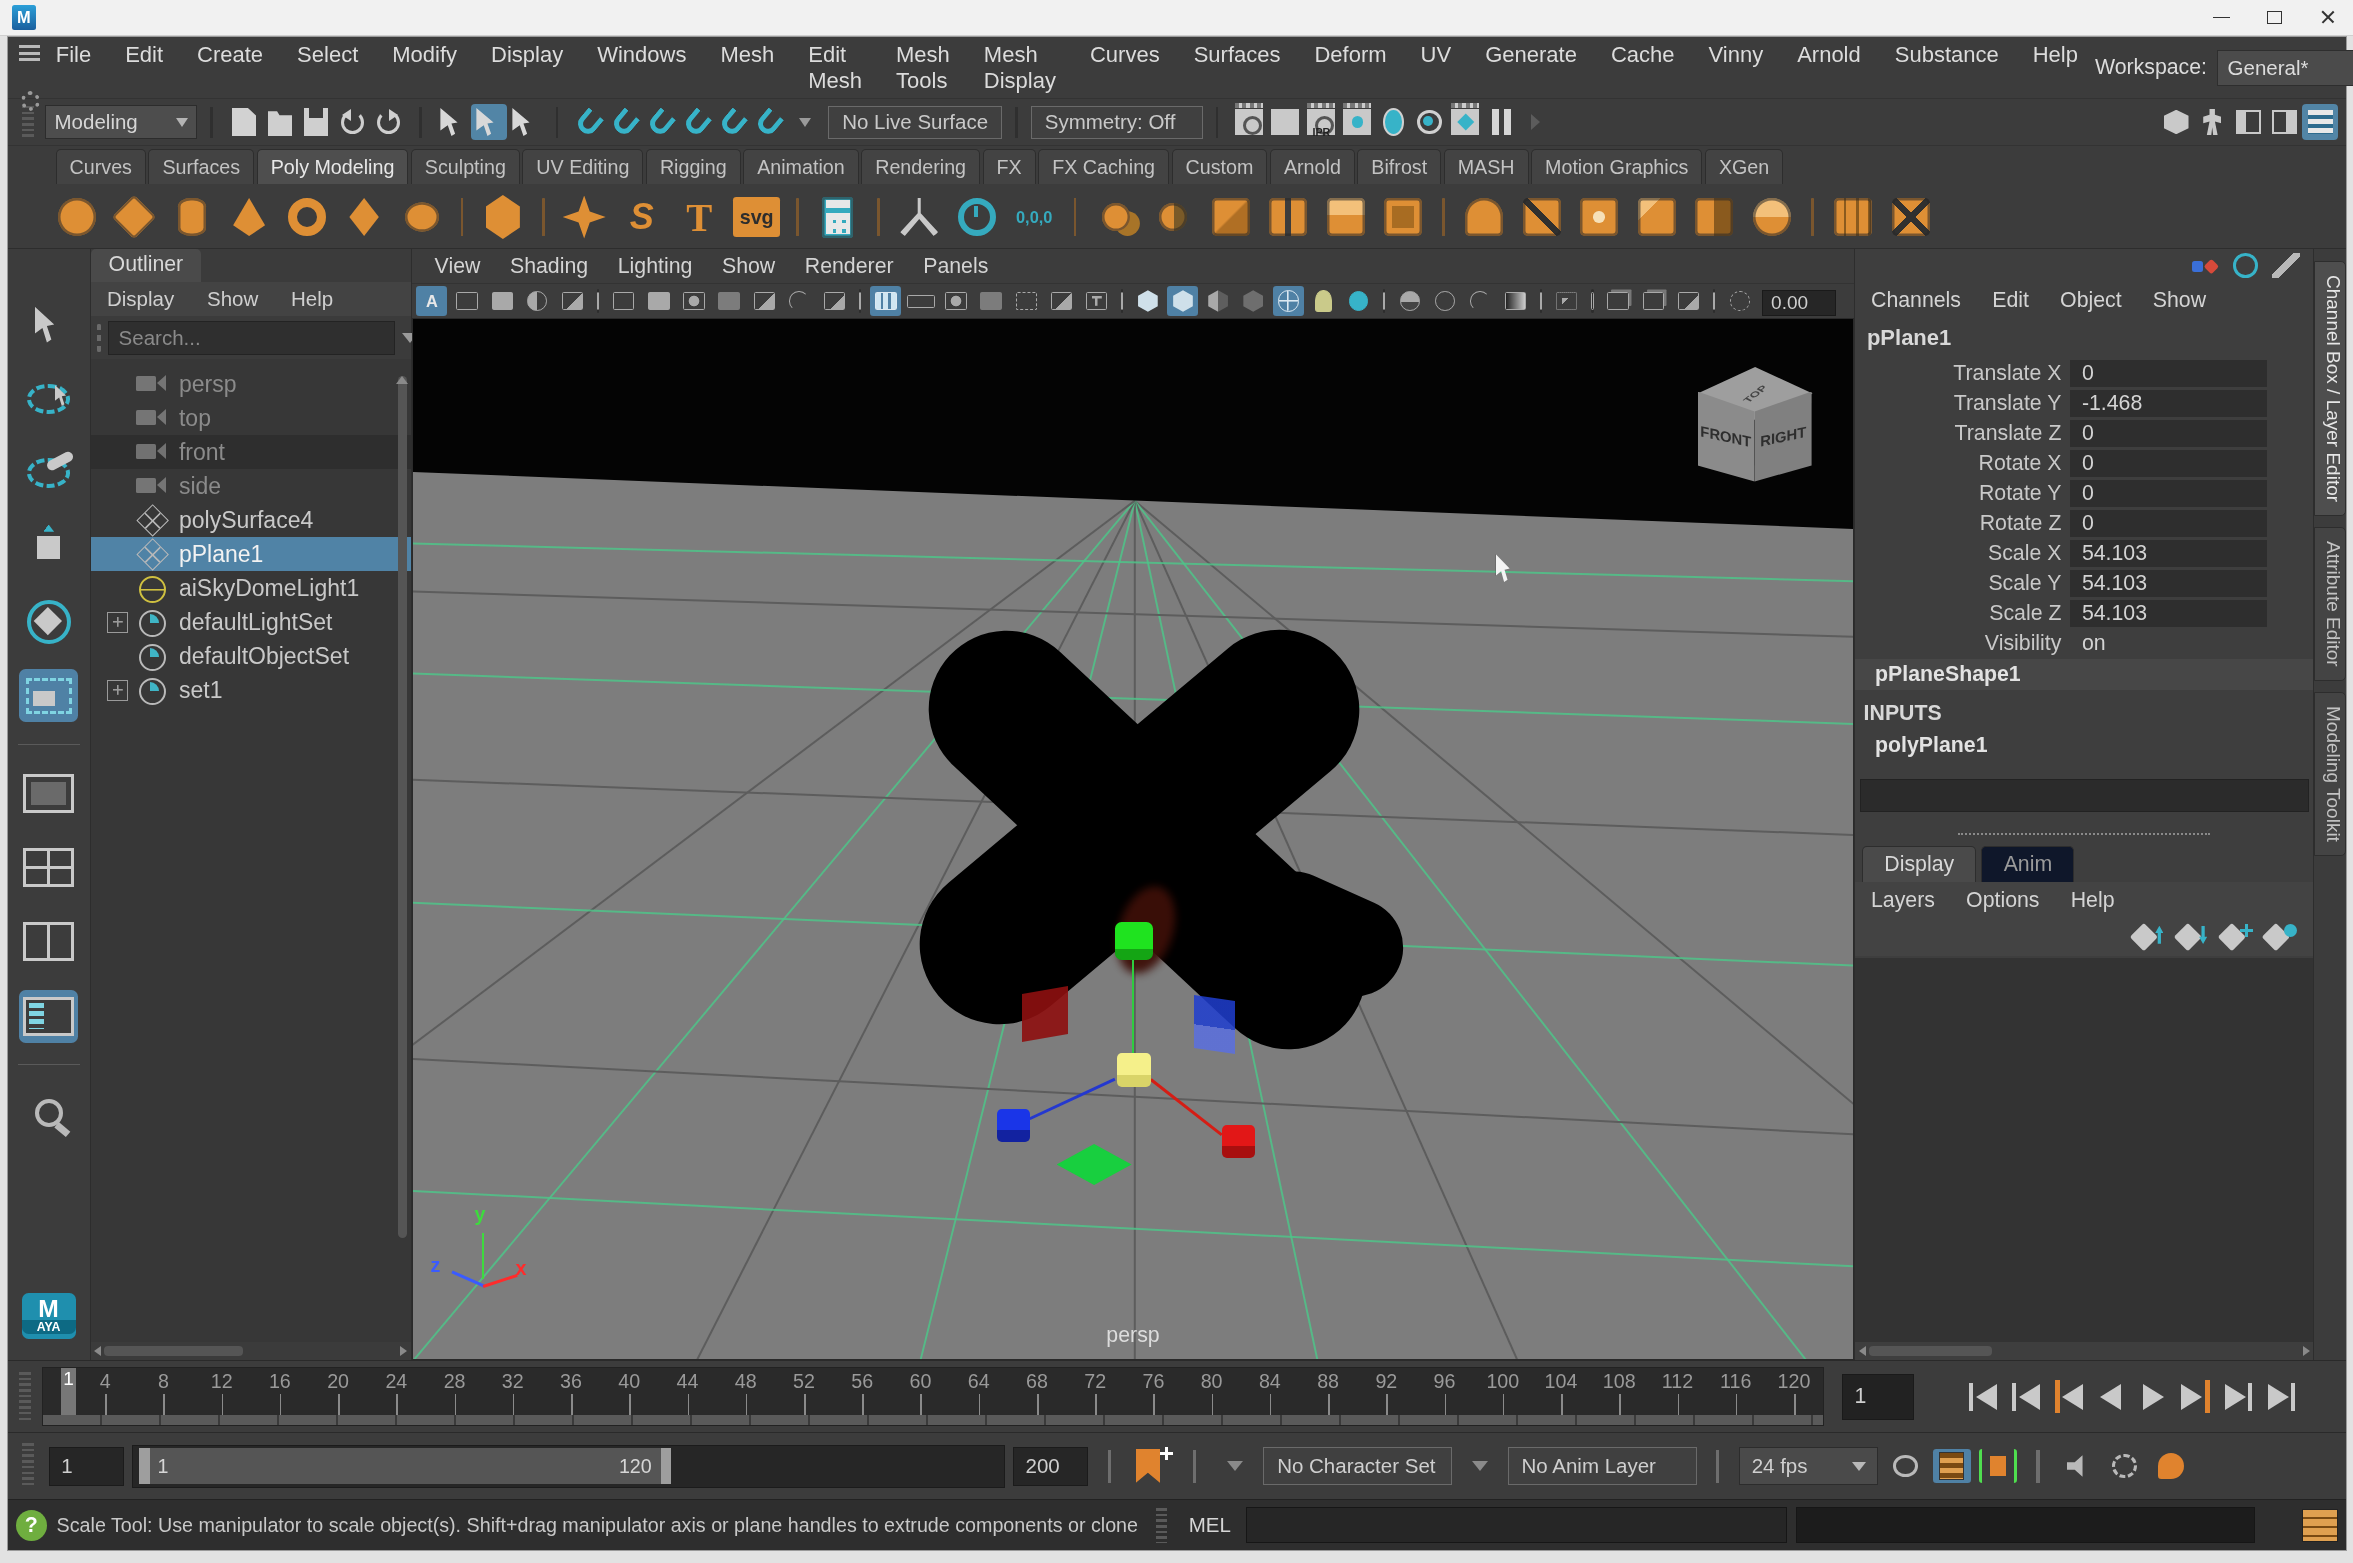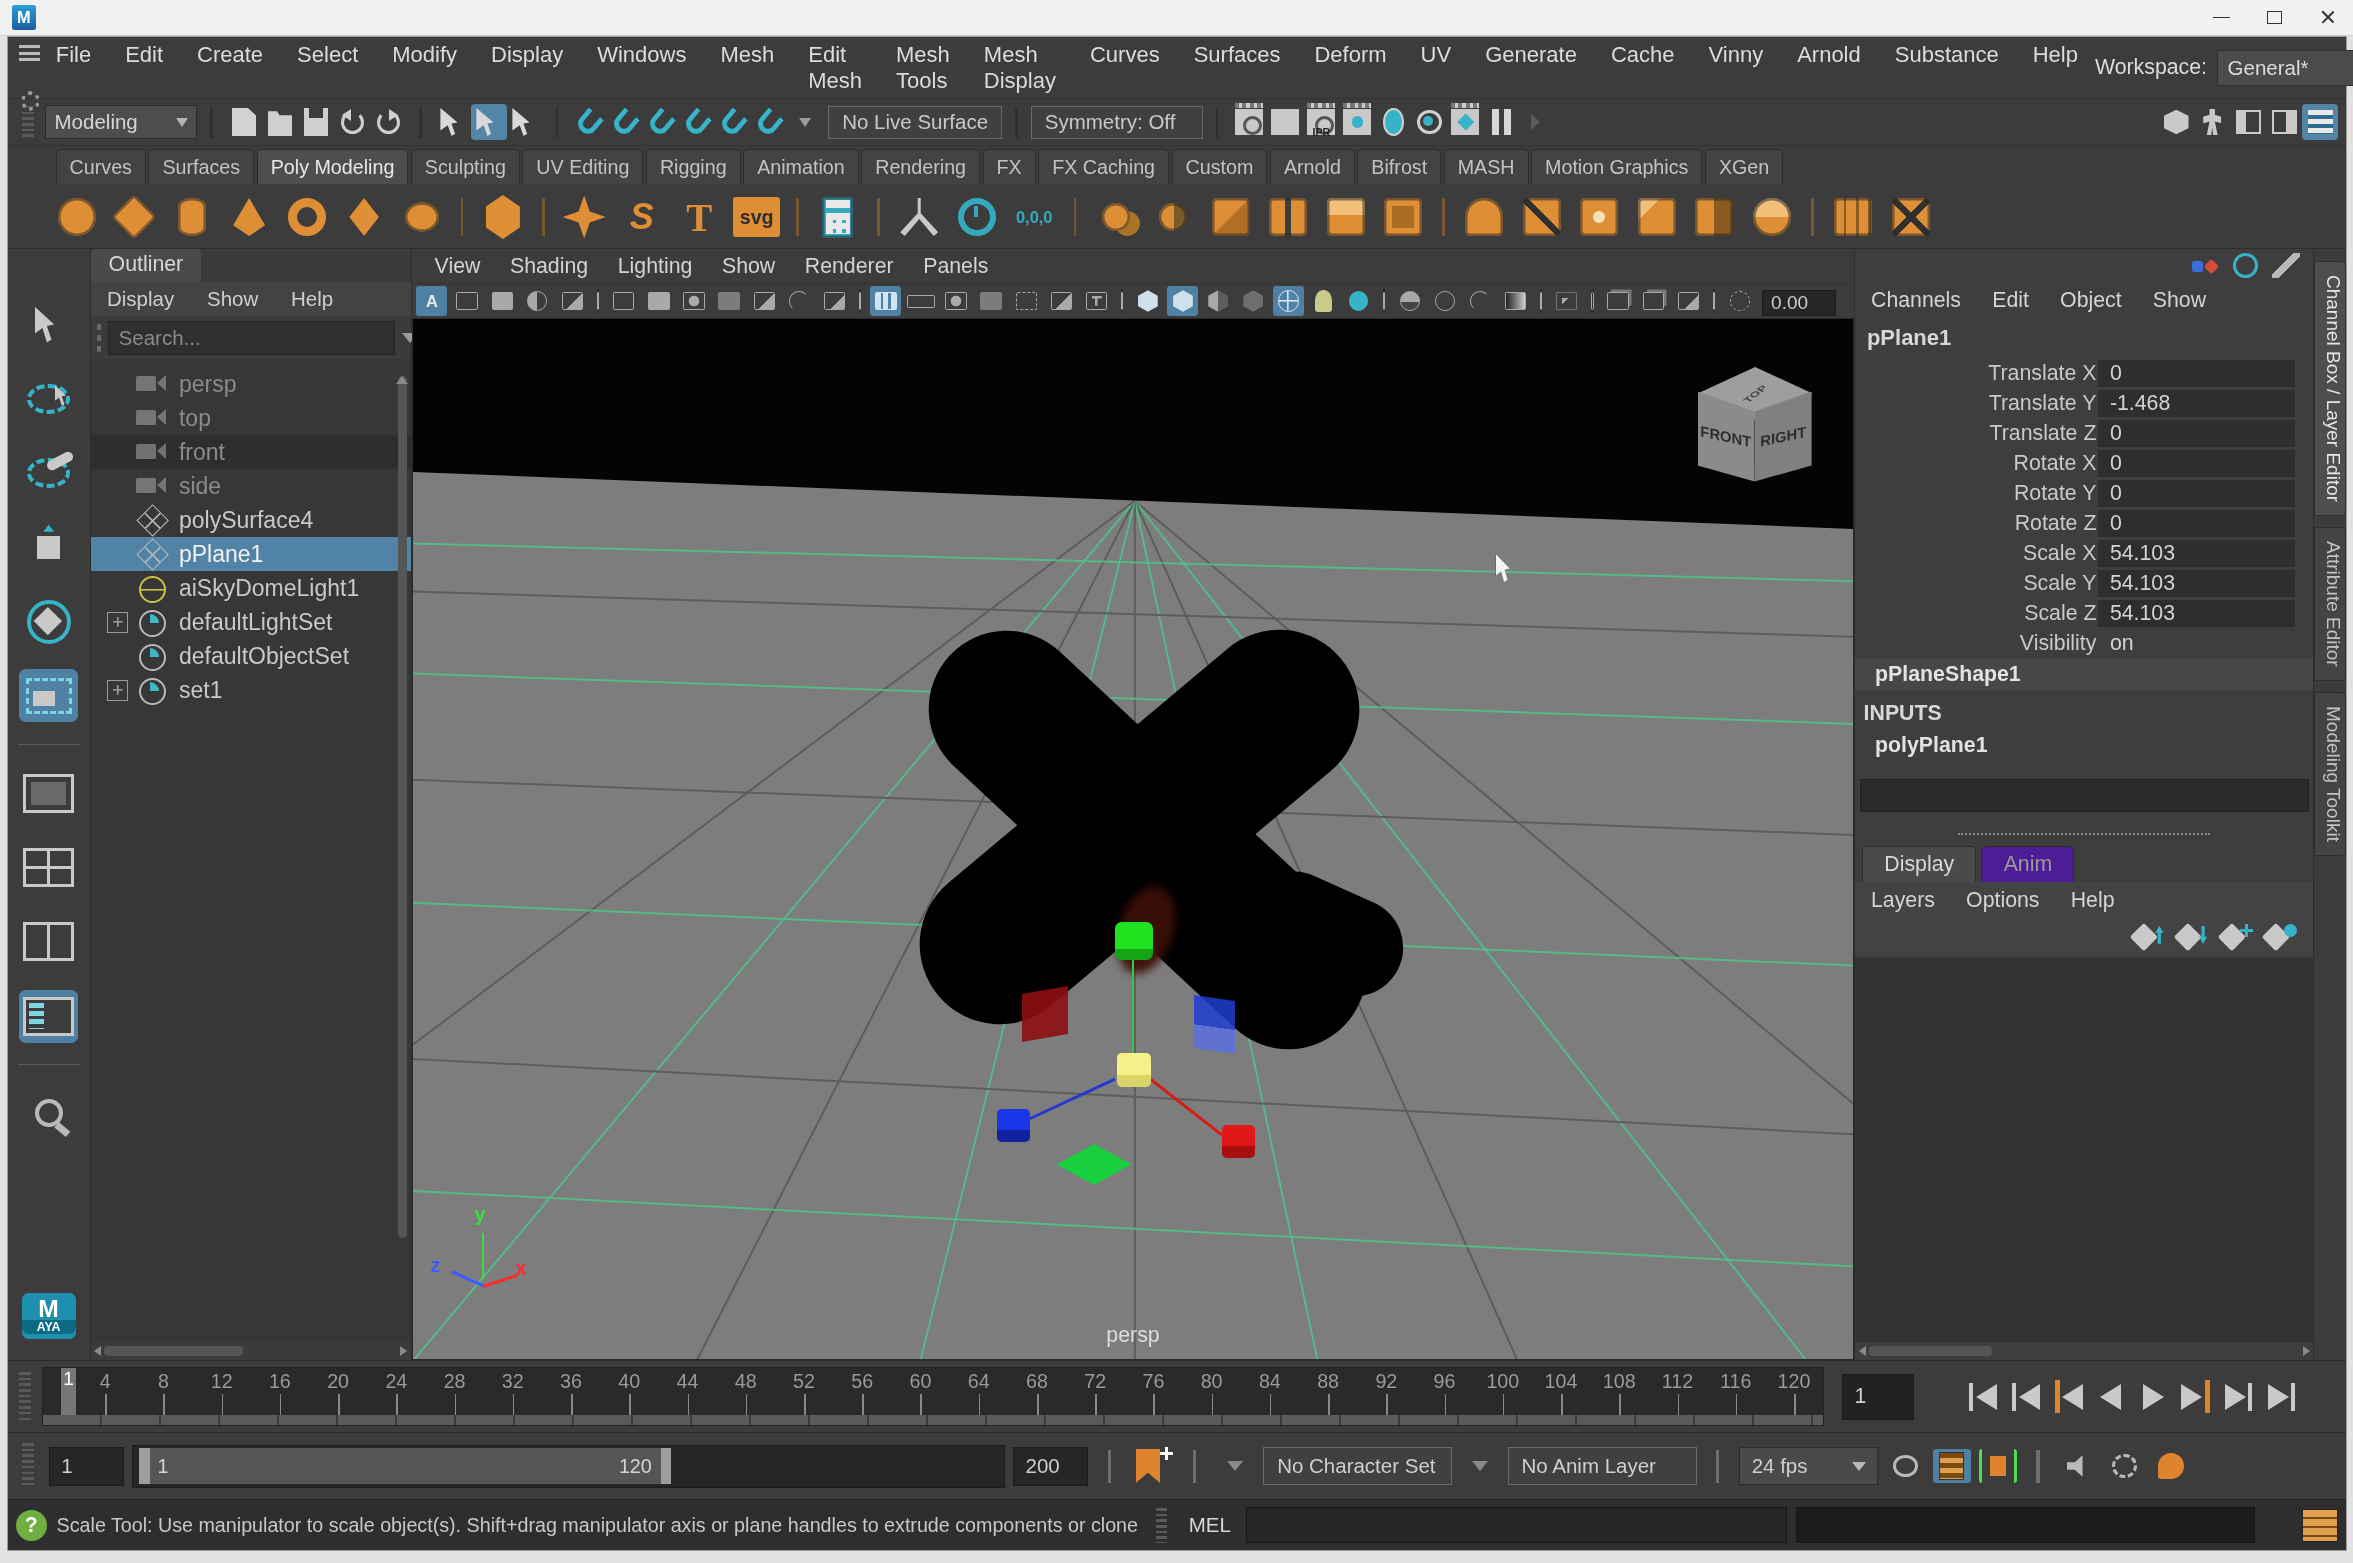--- a/index.html
+++ b/index.html
@@ -256,31 +256,31 @@
   .cb-topicons { height:33px; display:flex; justify-content:flex-end; align-items:center; gap:14.8px; padding-right:13px; }
   .cb-tic { width:28px; height:24.6px; position:relative; }
   .tic-nodes::before { content:""; position:absolute; left:1.6px; top:8.2px; width:10.7px; height:10.7px; background:#3a6fd8; border-radius:2.5px; }
   .tic-nodes::after { content:""; position:absolute; right:1.6px; top:8.2px; width:10.7px; height:10.7px; background:#d84a3a; border-radius:2.5px; transform:rotate(45deg); }
   .tic-recycle { border:3.3px solid #37b3c8; border-radius:50%; width:24.6px; height:24.6px; }
   .tic-pencil { background:linear-gradient(135deg,transparent 40%,#b9b9b9 40% 60%,transparent 60%); }
   .cb-menus { height:36px; display:flex; align-items:center; }
   .cb-menu { color:#d4d4d4; font-size:21.3px; padding:0 15.6px; }
   .cb-object { color:#d8d8d8; font-size:22px; font-weight:bold; padding:6.6px 0 8.2px 11.5px; }
   .cb-row { height:30px; display:flex; align-items:center; }
-  .cb-label { width:243px; text-align:right; color:#c9c9c9; font-size:21.3px; padding-right:2px; }
+  .cb-label { width:215px; text-align:right; color:#c9c9c9; font-size:21.3px; padding-right:9px; }
   .cb-value { width:197px; height:27px; background:#2e2e2e; color:#d4d4d4; font-size:21.3px; display:flex; align-items:center; padding-left:11.5px; }
   .cb-row.boxless .cb-value { background:transparent; }
   .cb-section { color:#d8d8d8; font-size:21.3px; font-weight:bold; padding:11.5px 0 3.3px 8.2px; }
   .cb-subrow { height:31px; display:flex; align-items:center; color:#e2e2e2; font-size:21.3px; font-weight:bold; padding-left:19.7px; }
   .cb-subrow.lit { background:#474747; }
   .cb-fieldstrip { margin:18px 4.9px 0; height:33px; background:#2b2b2b; border:0.8px solid #222; }
   .cb-dots { margin:21.3px auto 6.6px; width:55%; border-top:2.5px dotted #8a8a8a; }
   .cb-tabs { display:flex; padding-left:6.6px; margin-top:4.9px; }
   .cb-tab { font-size:21.3px; color:#d8d8d8; background:#4a4a4a; border:0.8px solid #2d2d2d; border-bottom:none; padding:4.9px 21.3px; border-radius:4.9px 4.9px 0 0; margin-right:4.9px; }
-  .cb-tab.inactive { background:#4c1d95; color:#9a9a9a; }
+  .cb-tab.inactive { background:#0f172a; color:#9a9a9a; }
   .cb-layermenus { height:36px; display:flex; align-items:center; background:#434343; }
   .cb-layericons { height:38px; display:flex; justify-content:flex-end; align-items:center; gap:13px; padding-right:16.4px; background:#434343; }
   .lic { width:31px; height:26px; position:relative; }
   .lic::before { content:""; position:absolute; left:0; top:3.3px; width:19.7px; height:19.7px; background:#c9c9c9; transform:rotate(45deg); border-radius:2.5px; }
   .lic-up::after,.lic-down::after { content:""; position:absolute; right:1.6px; top:1.6px; width:8.2px; height:18px; background:#37b3c8; clip-path:polygon(50% 0,100% 40%,70% 40%,70% 100%,30% 100%,30% 40%,0 40%); }
   .lic-down::after { transform:rotate(180deg); }
   .lic-add::after { content:""; position:absolute; right:0; top:0; width:13px; height:13px; background:linear-gradient(#37b3c8,#37b3c8) center/100% 3.3px no-repeat,linear-gradient(#37b3c8,#37b3c8) center/3.3px 100% no-repeat; }
   .lic-sel::after { content:""; position:absolute; right:0; top:0; width:13px; height:13px; background:#37b3c8; border-radius:50%; }
   .cb-layersarea { flex:1; background:#333; margin-top:1.6px; }
   .cb-hscroll { height:18px; display:flex; align-items:center; padding:0 3.3px; gap:3.3px; background:#3e3e3e; }

